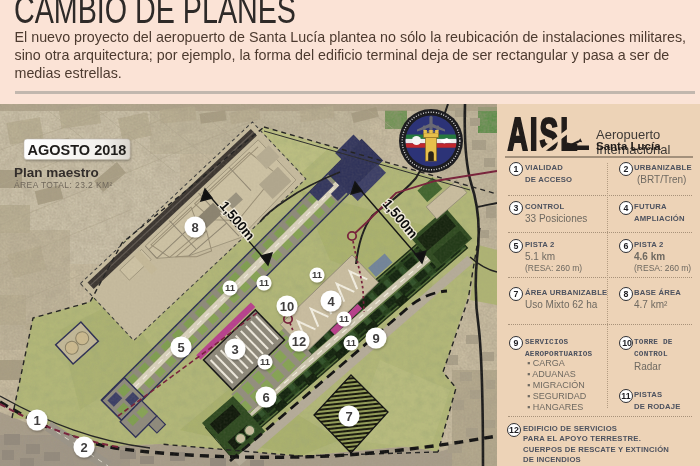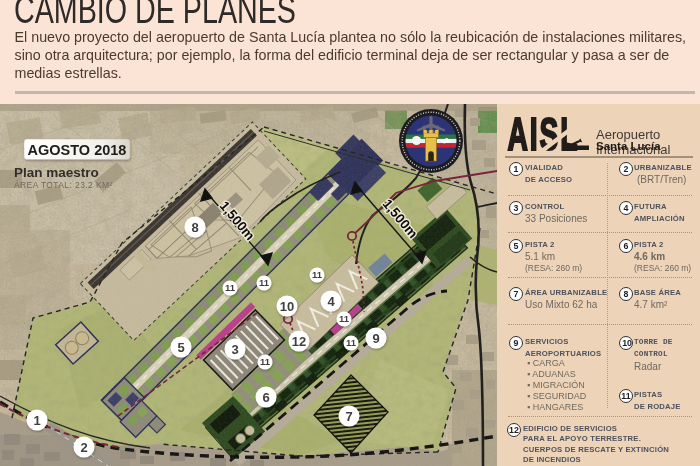--- a/index.html
+++ b/index.html
@@ -472,21 +472,21 @@
 <div class="abs lbl" style="left:525px;top:286.5px;">ÁREA URBANIZABLE</div>
 <div class="abs val" style="left:525px;top:298.5px;">Uso Mixto 62 ha</div>
 
 <div class="abs cnum" style="left:619px;top:286.5px;">8</div>
 <div class="abs lbl" style="left:634px;top:286.5px;">BASE ÁREA</div>
 <div class="abs val" style="left:634px;top:298.5px;">4.7 km²</div>
 
 <div class="sep" style="top:323.5px;"></div>
 
 <div class="abs cnum" style="left:509px;top:335.5px;">9</div>
-<div class="abs lbl" style="left:525px;top:335.5px;">SERVICIOS<br>AEROPORTUARIOS</div>
+<div class="abs lbl" style="left:525px;top:335.5px;font-family:Liberation Mono, monospace;">SERVICIOS<br>AEROPORTUARIOS</div>
 <div class="abs" style="left:527px;top:358px;font-size:9px;color:#6e6961;line-height:11px;">▪ CARGA<br>▪ ADUANAS<br>▪ MIGRACIÓN<br>▪ SEGURIDAD<br>▪ HANGARES</div>
 
 <div class="abs cnum" style="left:619px;top:335.5px;text-align:right;">10</div>
 <div class="abs lbl" style="left:634px;top:335.5px;font-family:Liberation Mono, monospace;">TORRE DE<br>CONTROL</div>
 <div class="abs val" style="left:634px;top:361px;">Radar</div>
 
 <div class="abs cnum" style="left:619px;top:388.5px;">11</div>
 <div class="abs lbl" style="left:634px;top:388.5px;">PISTAS<br>DE RODAJE</div>
 
 <div class="abs" style="left:607px;top:163px;height:245px;border-left:1.5px dotted #b39c82;"></div>

